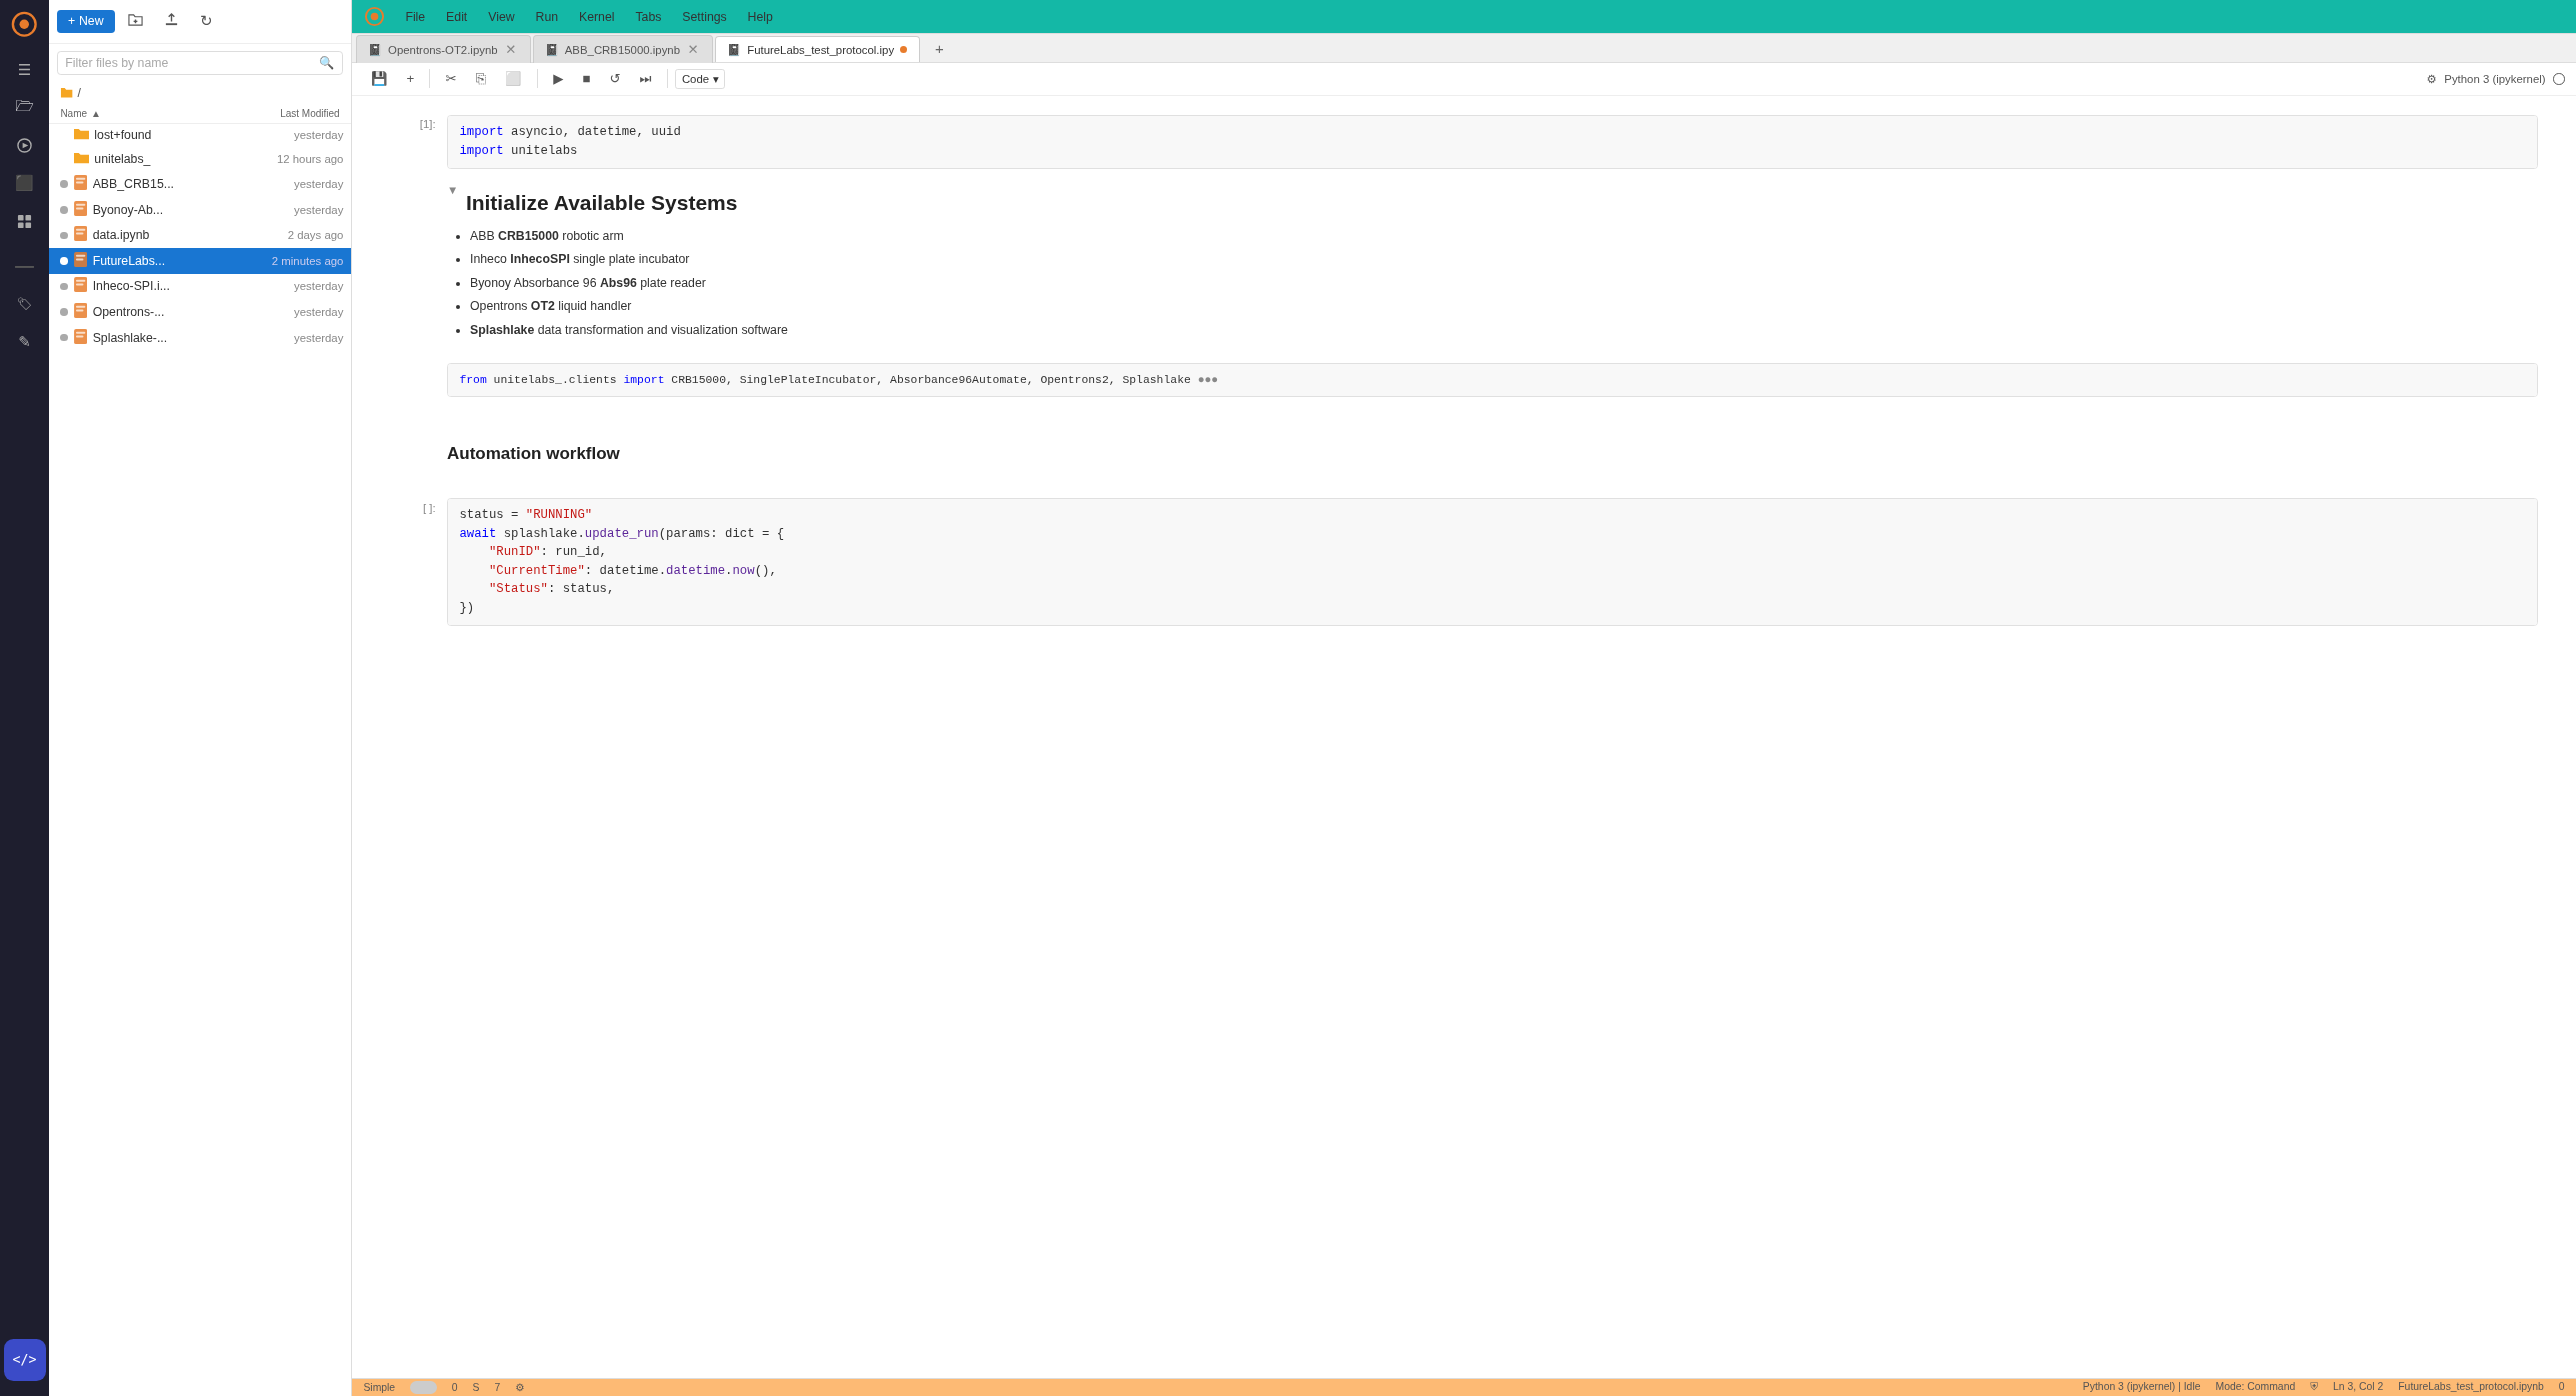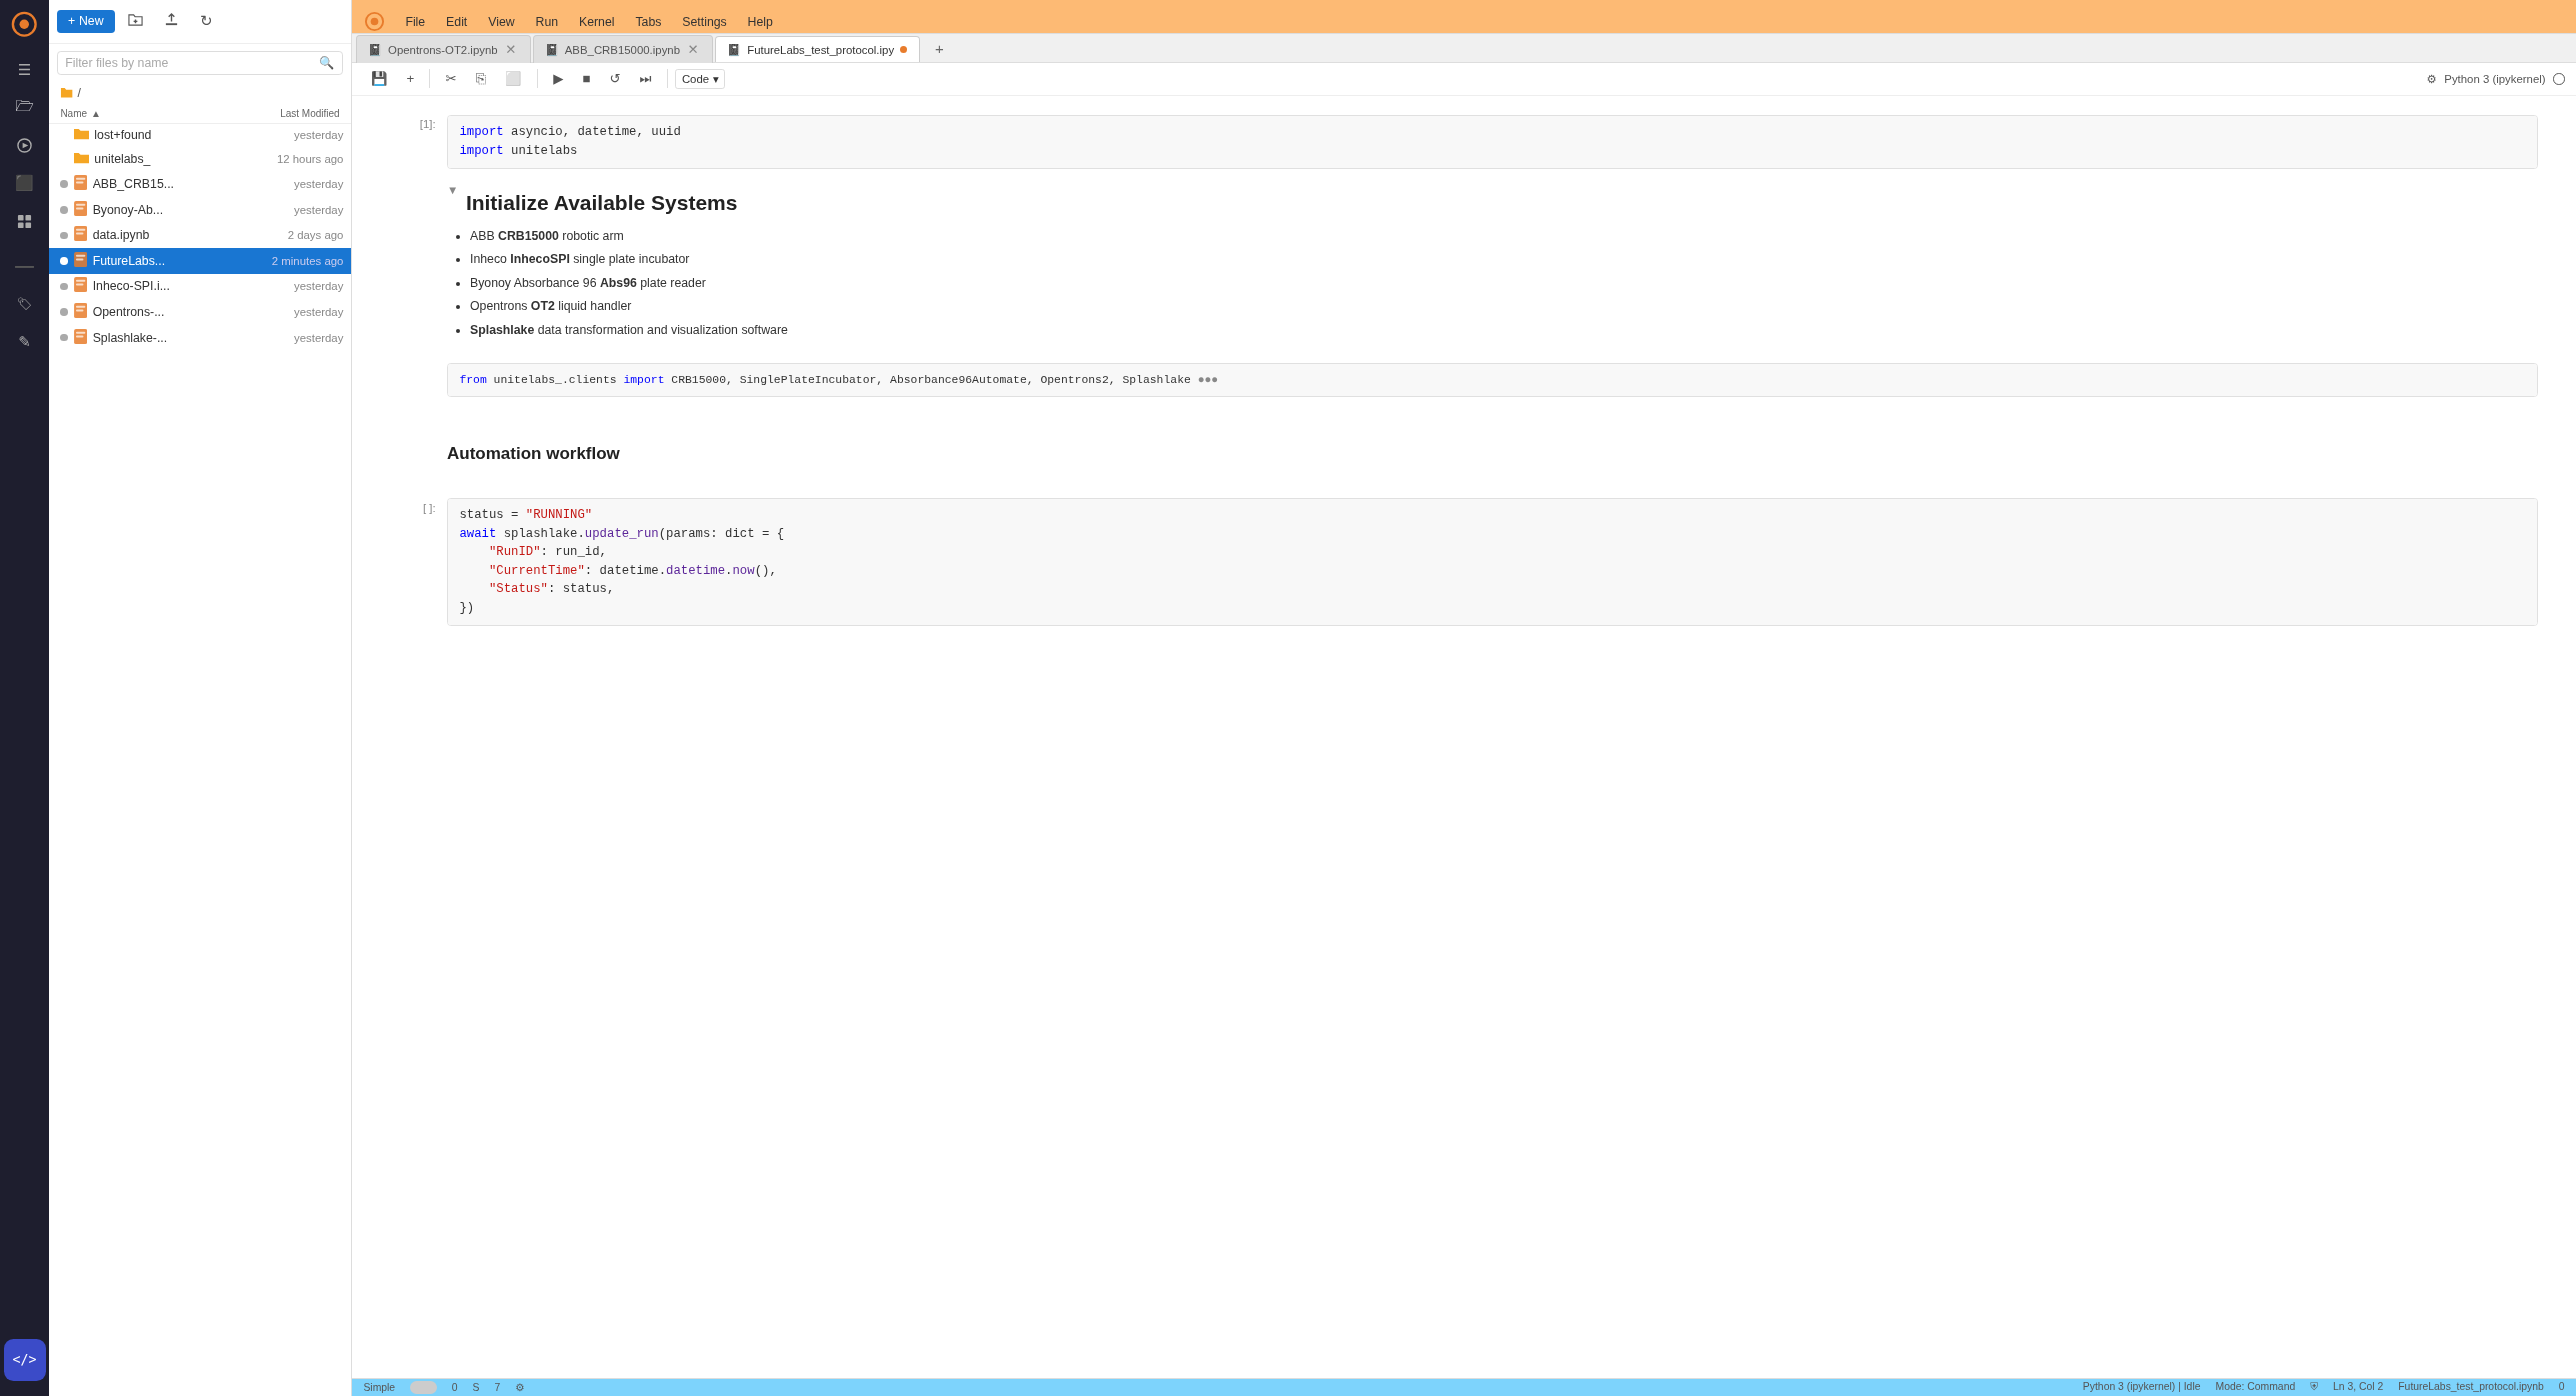--- a/index.html
+++ b/index.html
@@ -134,24 +134,24 @@
     .main-area {
       flex: 1;
       display: flex;
       flex-direction: column;
       background: #f5f5f5;
       min-width: 0;
     }
 
     
     .menu-bar {
-      background: #fdba74;
+      background: #14b8a6;
       border-bottom: 0.9px solid #ddd;
       display: flex;
-      align-items: flex-end;
+      align-items: center;
       padding: 0 11.4px;
       height: 34px;
       gap: 1.9px;
     }
     .menu-logo {
       width: 23px; height: 23px; margin-right: 7.6px;
       display: flex; align-items: center; justify-content: center;
     }
     .menu-item {
       padding: 3.8px 9.5px;
@@ -324,21 +324,21 @@
 
     
     .kw { color: #0000ff; font-weight: normal; }
     .str { color: #c41a16; }
     .fn { color: #5c2699; }
     .kw-import { color: #0000ff; }
     .dots { color: #888; }
 
     
     .status-bar {
-      background: #7dd3fc;
+      background: #fdba74;
       border-top: 0.9px solid #ddd;
       padding: 1.9px 11.4px;
       display: flex;
       align-items: center;
       font-size: 10.4px;
       color: #555;
       gap: 15px;
     }
     .status-right { margin-left: auto; display: flex; gap: 15px; }
 

